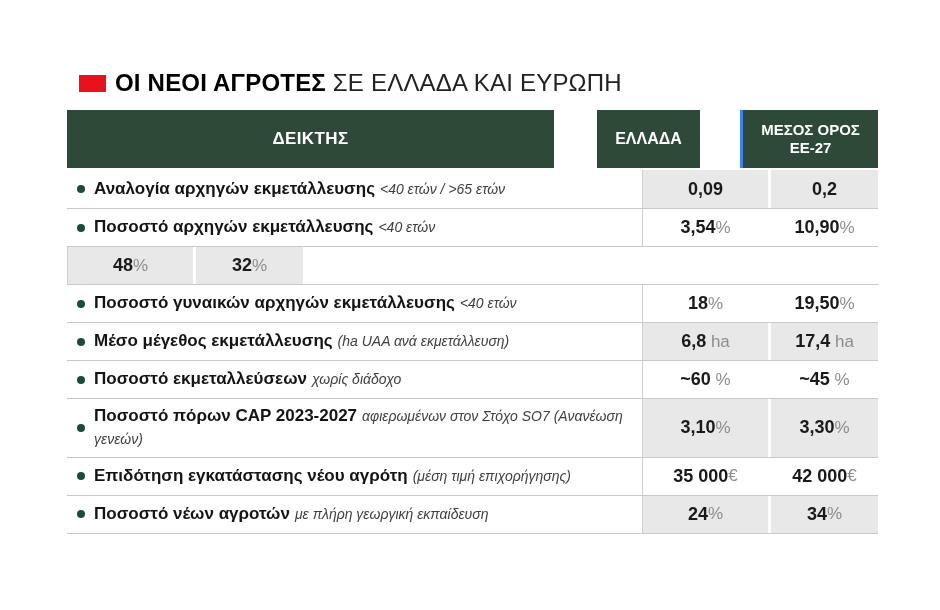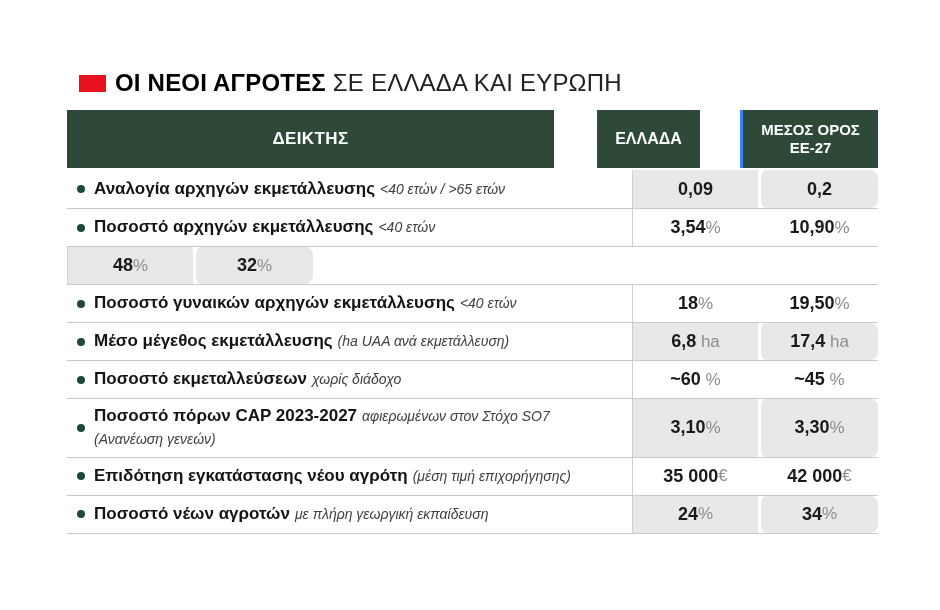--- a/index.html
+++ b/index.html
@@ -94,21 +94,21 @@
   .cell-val {
     flex: 0 0 auto;
     display: flex;
     align-items: center;
     justify-content: center;
     background: #ffffff;
     white-space: pre;
     font-size: 18px;
   }
   .cell-greece { width: 126px; border-left: 1px solid #cfcfcf; }
-  .cell-eu { width: 120px; border-left: 3px solid #ffffff; border-radius: 8px; }
+  .cell-eu { width: 110px; border-left: 3px solid #ffffff; }
   .v-num { font-weight: 700; color: #1a1a1a; }
   .v-unit { font-weight: 400; color: #8d8d8d; font-size: 17px; }
 
   .row.shade .cell-val { background: #e8e8e8; }
 </style>
 </head>
 <body>
 
 <div class="canvas">
 

